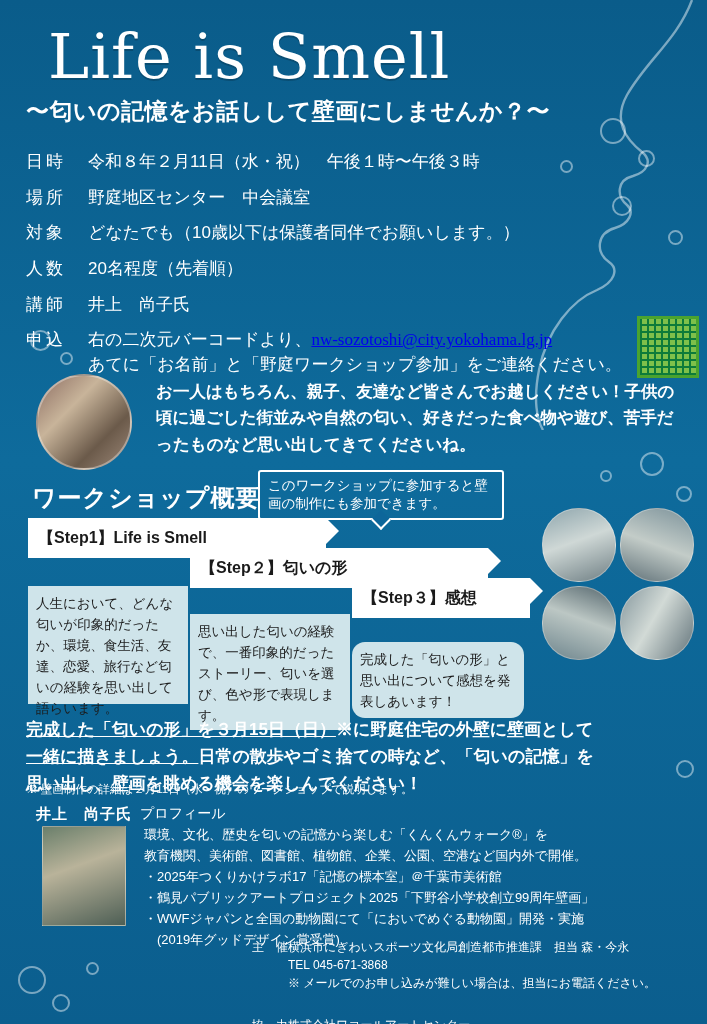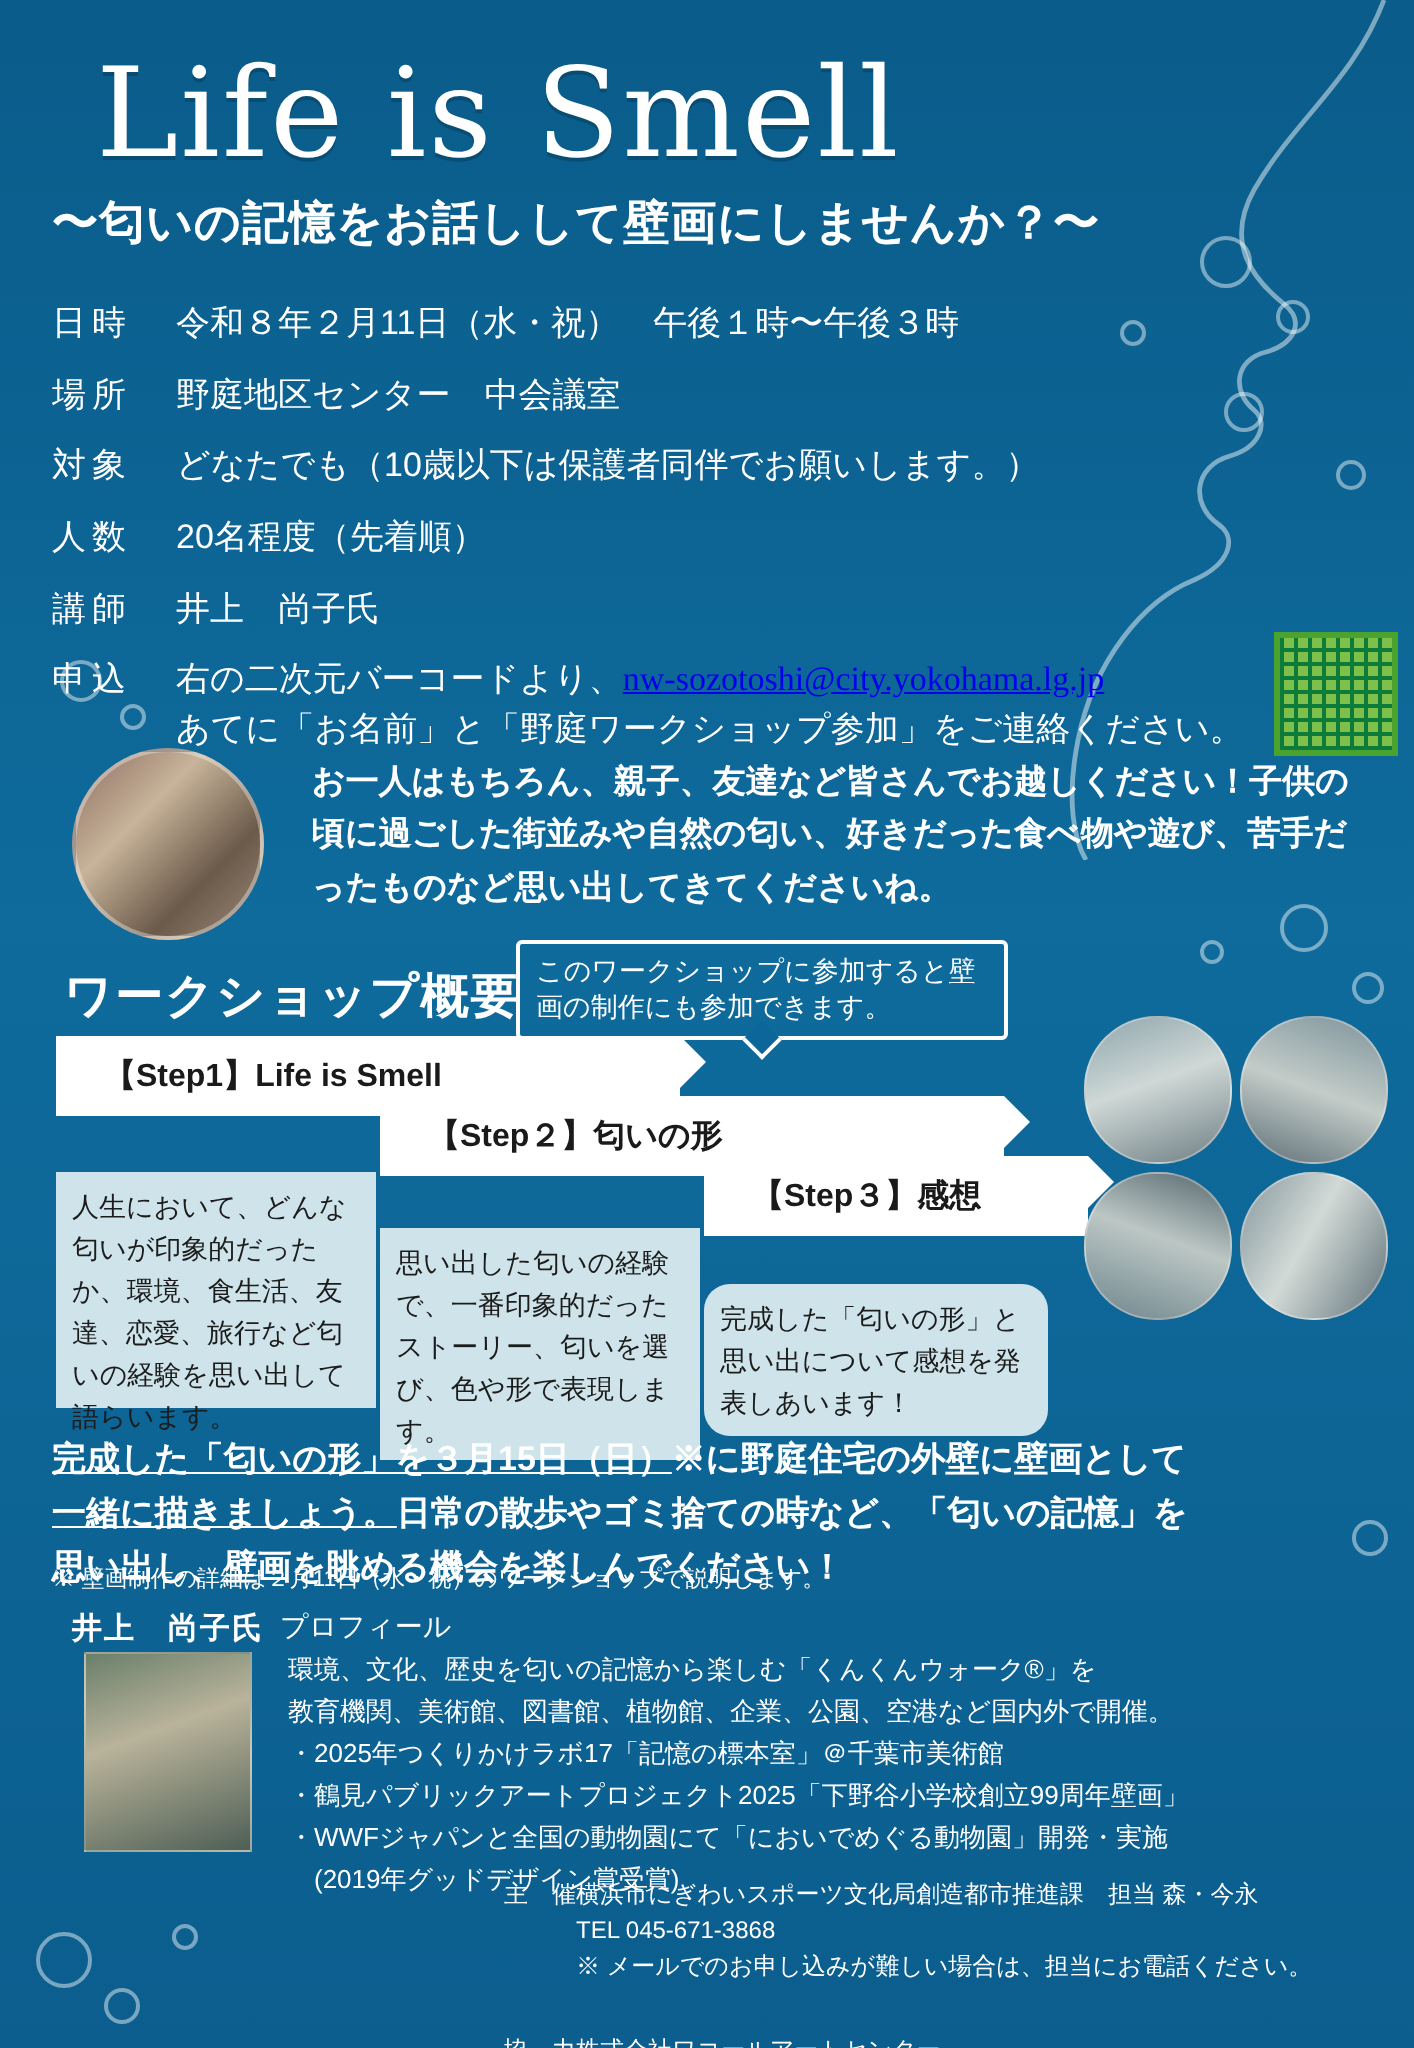--- a/index.html
+++ b/index.html
@@ -163,21 +163,21 @@
 
   .step-banner {
     position: absolute;
     height: 40px;
     background: #ffffff;
     color: #1a1a1a;
     font-size: 16px;
     font-weight: bold;
     display: flex;
     align-items: center;
-    padding-left: 24px;
+    padding-left: 10px;
   }
   .step-banner:after {
     content: "";
     position: absolute;
     right: -13px;
     top: 0;
     border-top: 13px solid transparent;
     border-bottom: 13px solid transparent;
     border-left: 13px solid #ffffff;
   }

